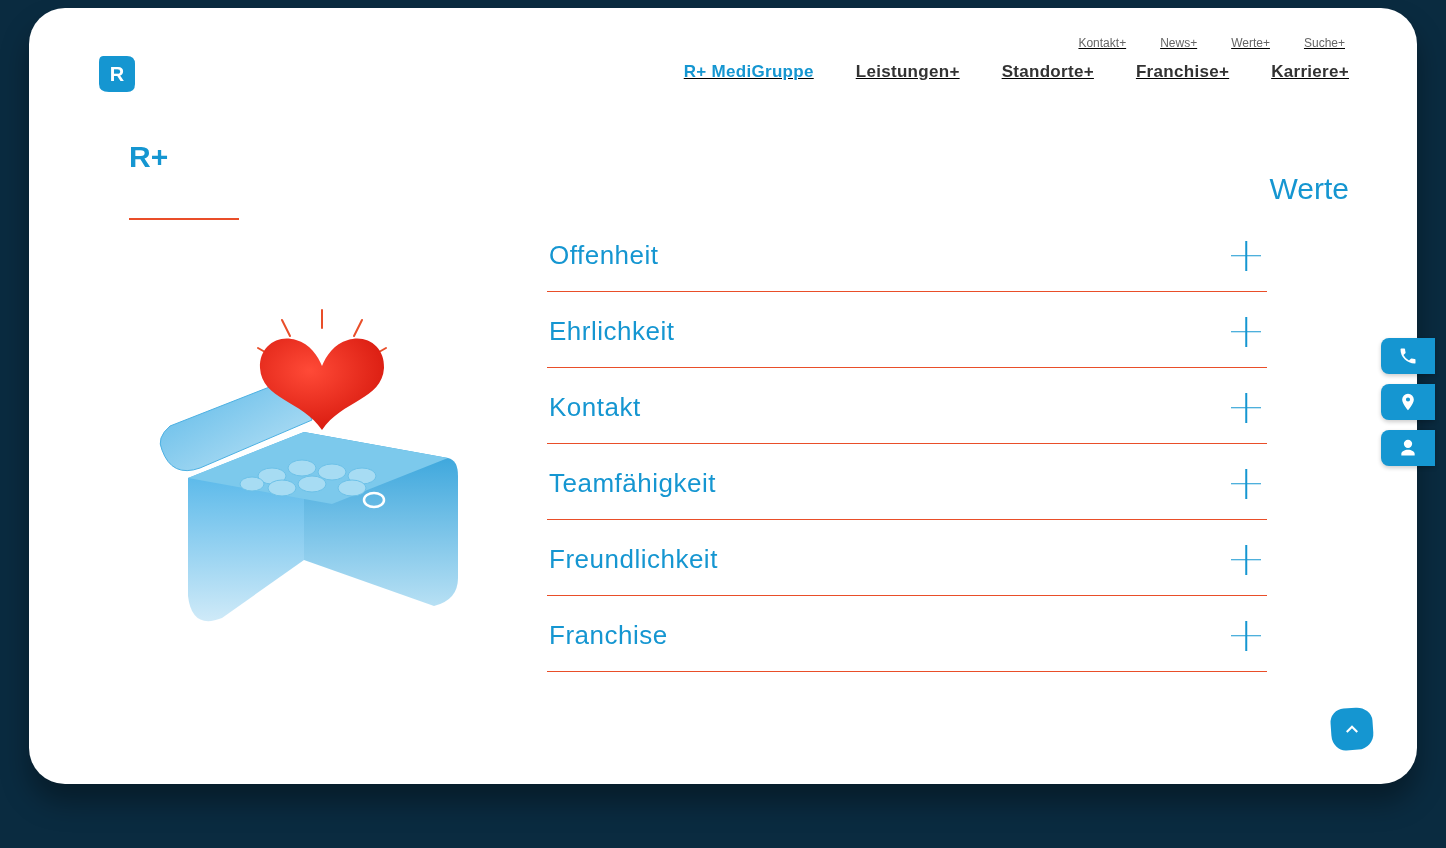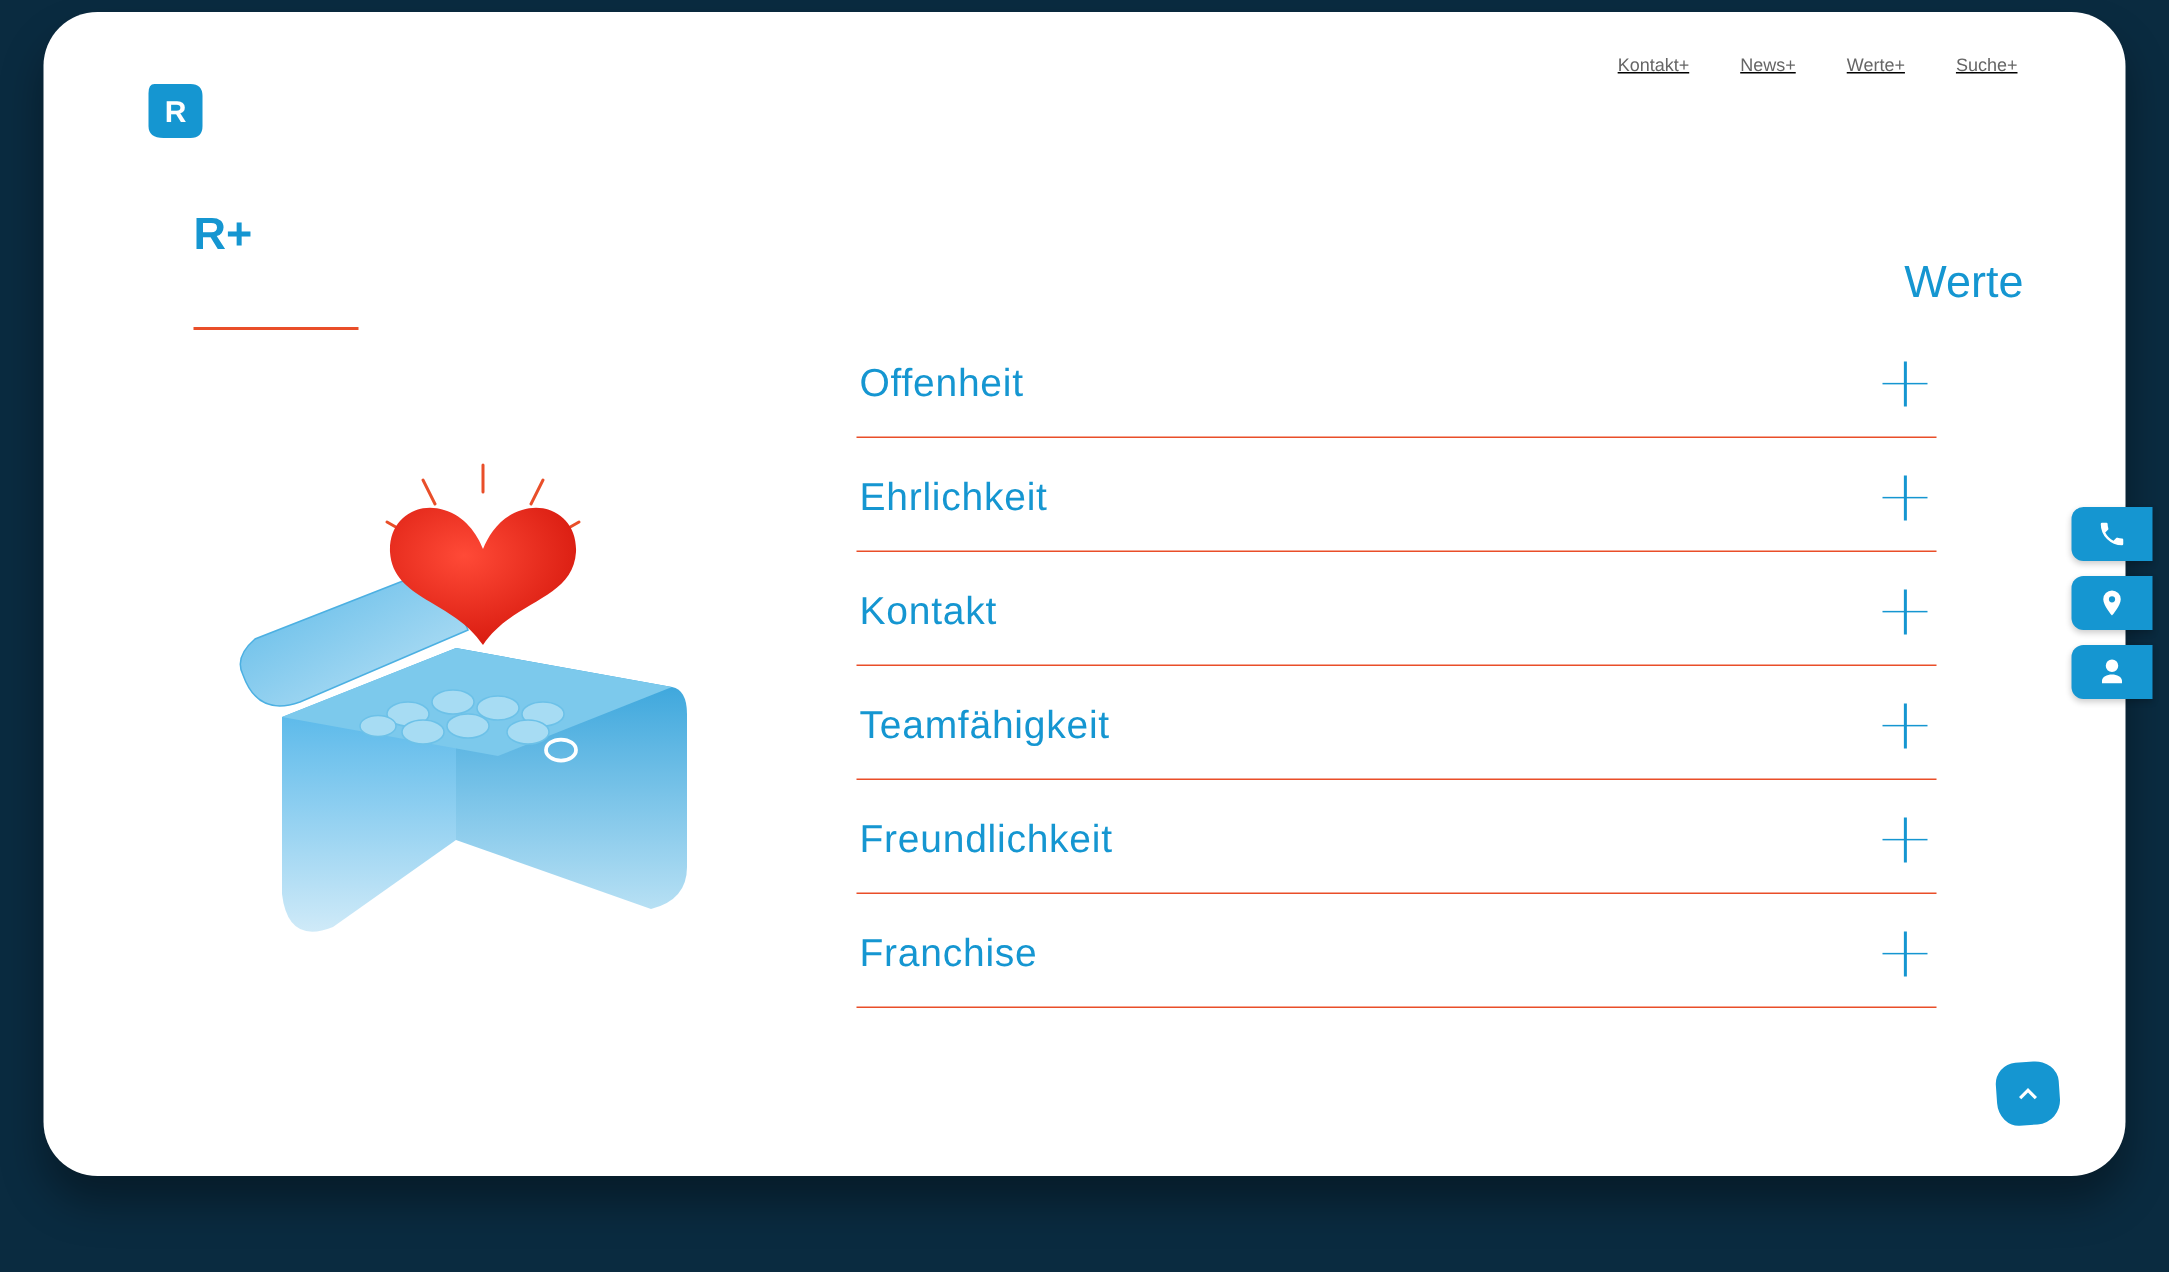--- a/index.html
+++ b/index.html
@@ -44,21 +44,21 @@
   .main-nav .nav-item{cursor:pointer;letter-spacing:.3px;}
   .main-nav .nav-item.active{color:var(--blue);}
 
   
   .title{margin-top:46px;margin-left:32px;}
   .title .t1{font-size:30px;font-weight:600;color:var(--blue);}
   .title .t2{font-size:30px;font-weight:400;color:var(--blue);margin-top:-2px;text-align:right;}
   .title-underline{width:110px;height:2px;background:var(--red-line);margin-top:12px;}
 
   
-  .content{display:flex;gap:24px;}
+  .content{display:flex;}
   .illus{flex:0 0 450px;display:flex;justify-content:center;margin-top:80px;}
   .illus svg{width:340px;height:360px;}
 
   
   .accordion{flex:1;margin-top:-4px;max-width:720px;}
   .acc-item{
     display:flex;align-items:center;justify-content:space-between;
     border-bottom:1px solid var(--red-line);
     padding:24px 6px 20px 2px;
     cursor:pointer;
@@ -106,20 +106,27 @@
         <path d="M13 10 L17 10 L17 14 L21 14 L21 18 L17 18 L17 22 L13 22 L13 18 L9 18 L9 14 L13 14 Z" fill="#fff" opacity=".0"></path>
       </svg>
     </div>
 
     <div class="nav-area">
       <div class="top-nav">
         <span>Kontakt+</span>
         <span>News+</span>
         <span>Werte+</span>
         <span>Suche+</span>
+      </div>
+      <div class="main-nav">
+        <span class="nav-item active">R+ MediGruppe</span>
+        <span class="nav-item">Leistungen+</span>
+        <span class="nav-item">Standorte+</span>
+        <span class="nav-item">Franchise+</span>
+        <span class="nav-item">Karriere+</span>
       </div>
     </div>
   </div>
 
   <div class="title">
     <div class="t1">R+</div>
     <div class="t2">Werte</div>
     <div class="title-underline"></div>
   </div>
 

